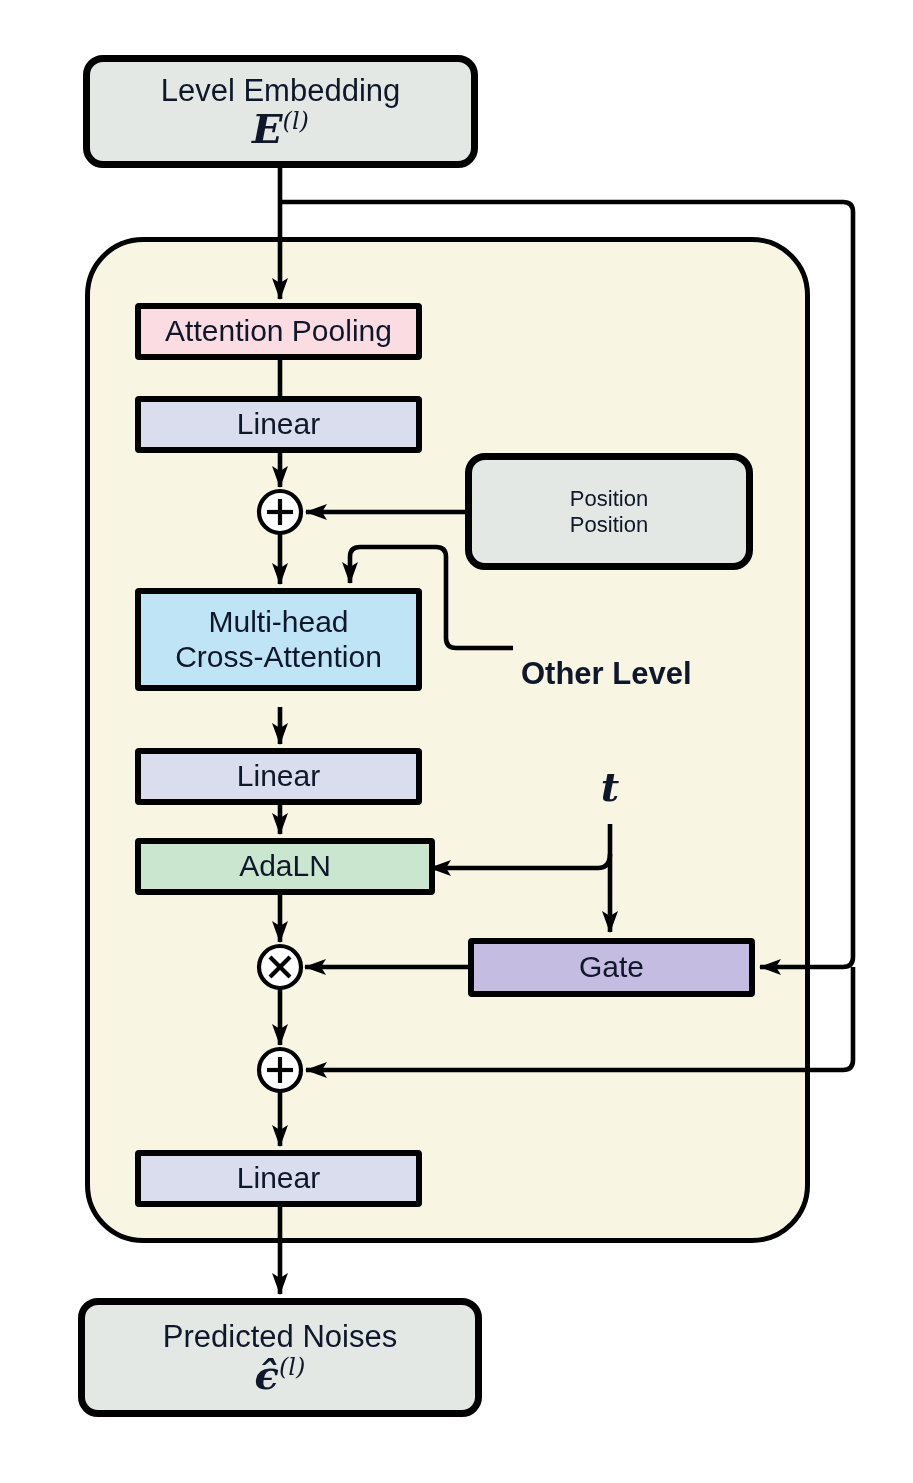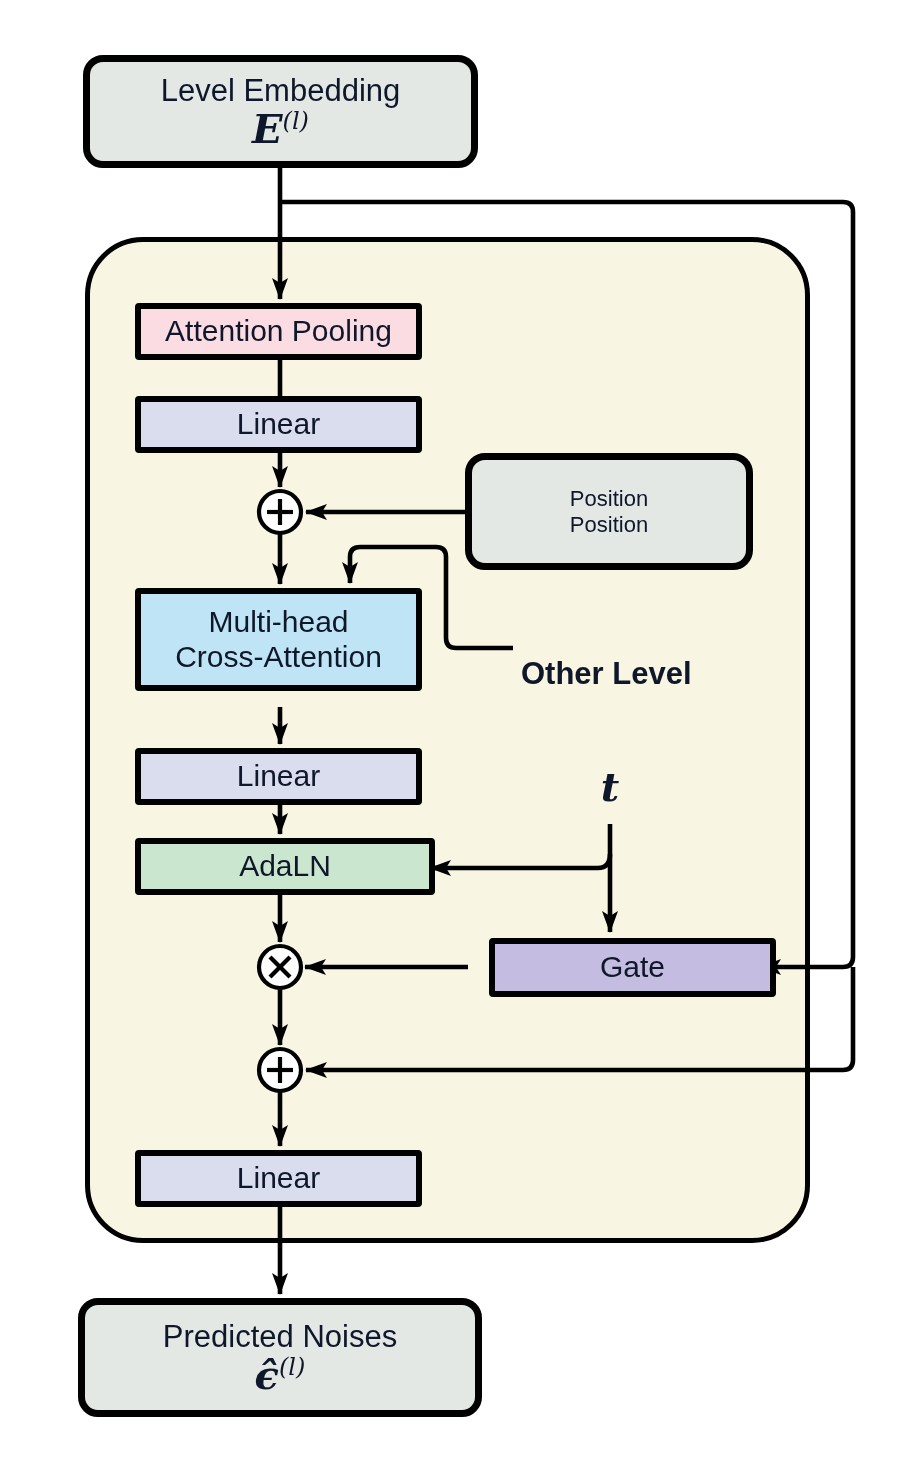--- a/index.html
+++ b/index.html
@@ -101,21 +101,21 @@
   </div>
 
   <div class="box" style="left:135px;top:748px;width:287px;height:57px;background:var(--lavender,#d9dded);">
     <div>Linear</div>
   </div>
 
   <div class="box" style="left:135px;top:838px;width:300px;height:57px;background:var(--green,#cbe6cf);">
     <div>AdaLN</div>
   </div>
 
-  <div class="box" style="left:468px;top:938px;width:287px;height:59px;background:var(--purple,#c5bce1);margin-left:21px;">
+  <div class="box" style="left:468px;top:938px;width:287px;height:59px;background:var(--purple,#c5bce1);">
     <div>Gate</div>
   </div>
 
   <div class="box" style="left:135px;top:1150px;width:287px;height:57px;background:var(--lavender,#d9dded);">
     <div>Linear</div>
   </div>
 
   <div class="box io" style="left:78px;top:1298px;width:404px;height:119px;background:var(--io_box,#e3e8e5);">
     <div>Predicted Noises</div>
     <div class="mathline"><span>ϵ̂</span><sup>(l)</sup></div>

